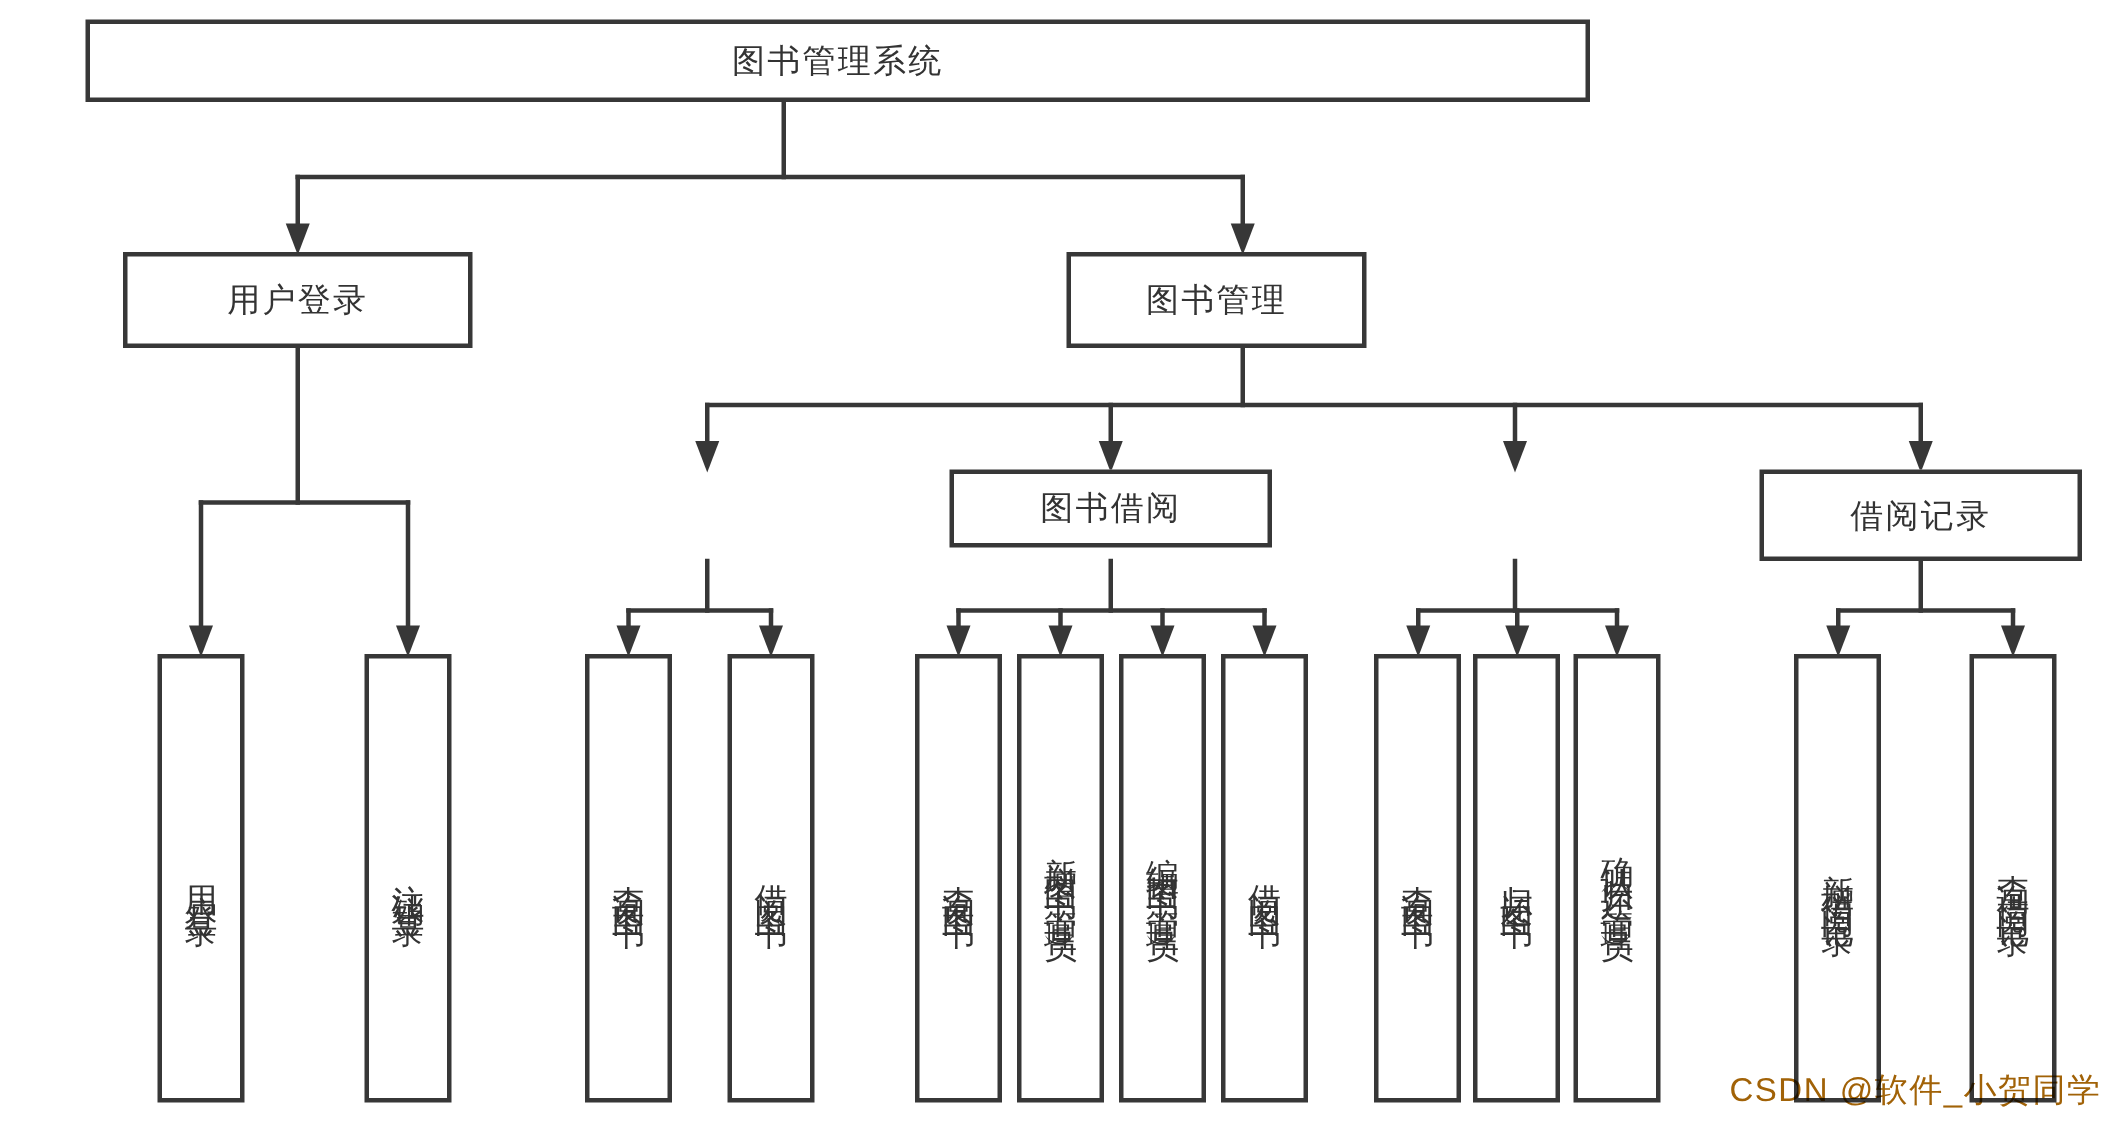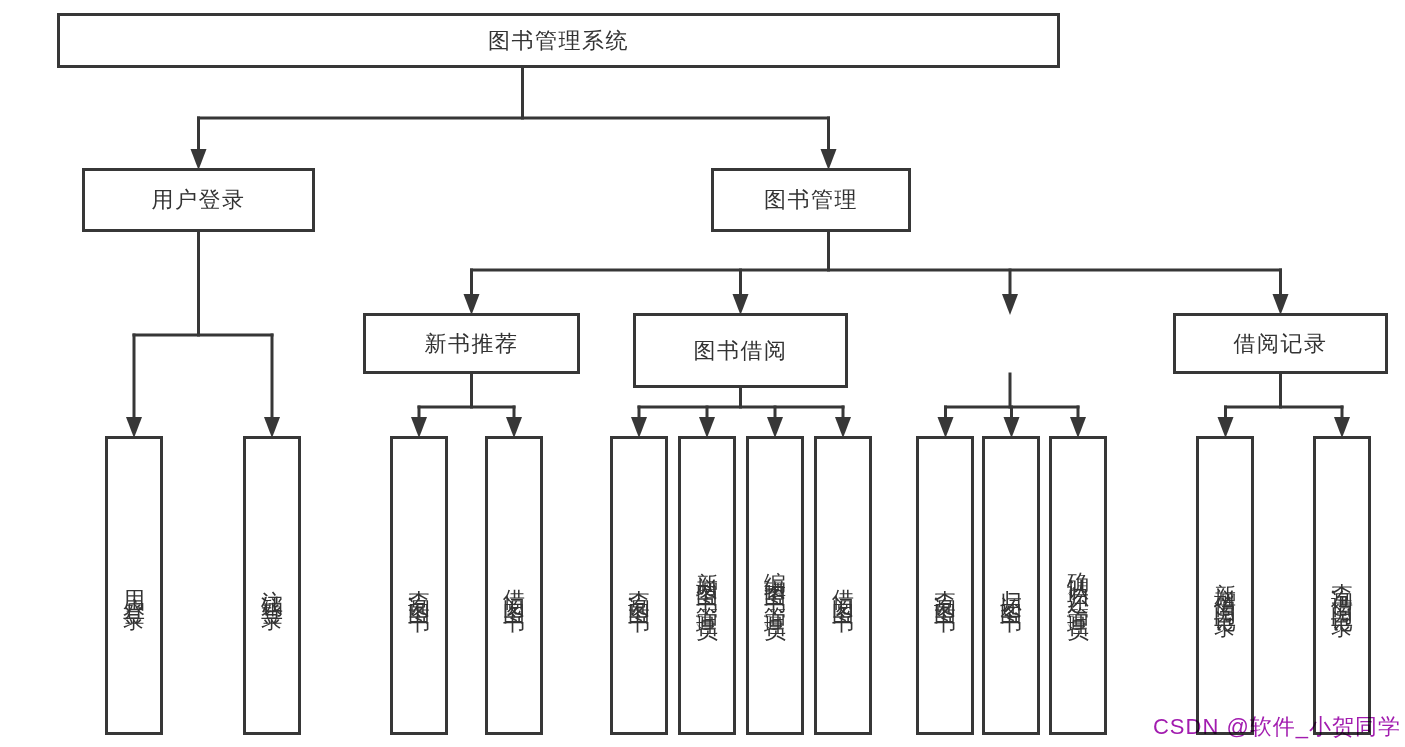--- a/index.html
+++ b/index.html
@@ -28,21 +28,21 @@
     writing-mode:vertical-lr;
     text-orientation:mixed;
     letter-spacing:7px;
     line-height:1;
     white-space:normal;
   }
   .watermark{
     position:absolute;
     right:4px;bottom:5px;
     font-size:22px;
-    color:#a21caf;
+    color:#a16207;
     letter-spacing:1px;
     mix-blend-mode:multiply;
     z-index:5;
   }
 </style>
 </head>
 <body>
 
 <div class="stage" id="stage">
   <svg class="connector-layer" width="1405" height="747" viewBox="0 0 1405 747" xmlns="http://www.w3.org/2000/svg">
@@ -122,30 +122,27 @@
     </div>
     <div class="node v" style="left: 105px; top: 436px; width: 58px; height: 299px;">
       <span class="lbl">用户登录</span>
     </div>
     <div class="node v" style="left: 243px; top: 436px; width: 58px; height: 299px;">
       <span class="lbl">注销登录</span>
     </div>
     <div class="node" style="left: 711px; top: 168px; width: 200px; height: 64px;">
       <span class="lbl">图书管理</span>
     </div>
-    <div class="node" style="left: 363px; top: 313px; width: 217px; height: 61px;">
-      <span class="lbl">新书推荐</span>
-    </div>
     <div class="node v" style="left: 390px; top: 436px; width: 58px; height: 299px;">
       <span class="lbl">查询图书</span>
     </div>
     <div class="node v" style="left: 485px; top: 436px; width: 58px; height: 299px;">
       <span class="lbl">借阅图书</span>
     </div>
-    <div class="node" style="left: 633px; top: 313px; width: 215px; height: 75px;">
+    <div class="node" style="left: 633px; top: 313px; width: 215px; height: 52px;">
       <span class="lbl">图书借阅</span>
     </div>
     <div class="node v" style="left: 610px; top: 436px; width: 58px; height: 299px;">
       <span class="lbl">查询图书</span>
     </div>
     <div class="node v" style="left: 678px; top: 436px; width: 58px; height: 299px;">
       <span class="lbl">新增图书（管理员）</span>
     </div>
     <div class="node v" style="left: 746px; top: 436px; width: 58px; height: 299px;">
       <span class="lbl">编辑图书（管理员）</span>

